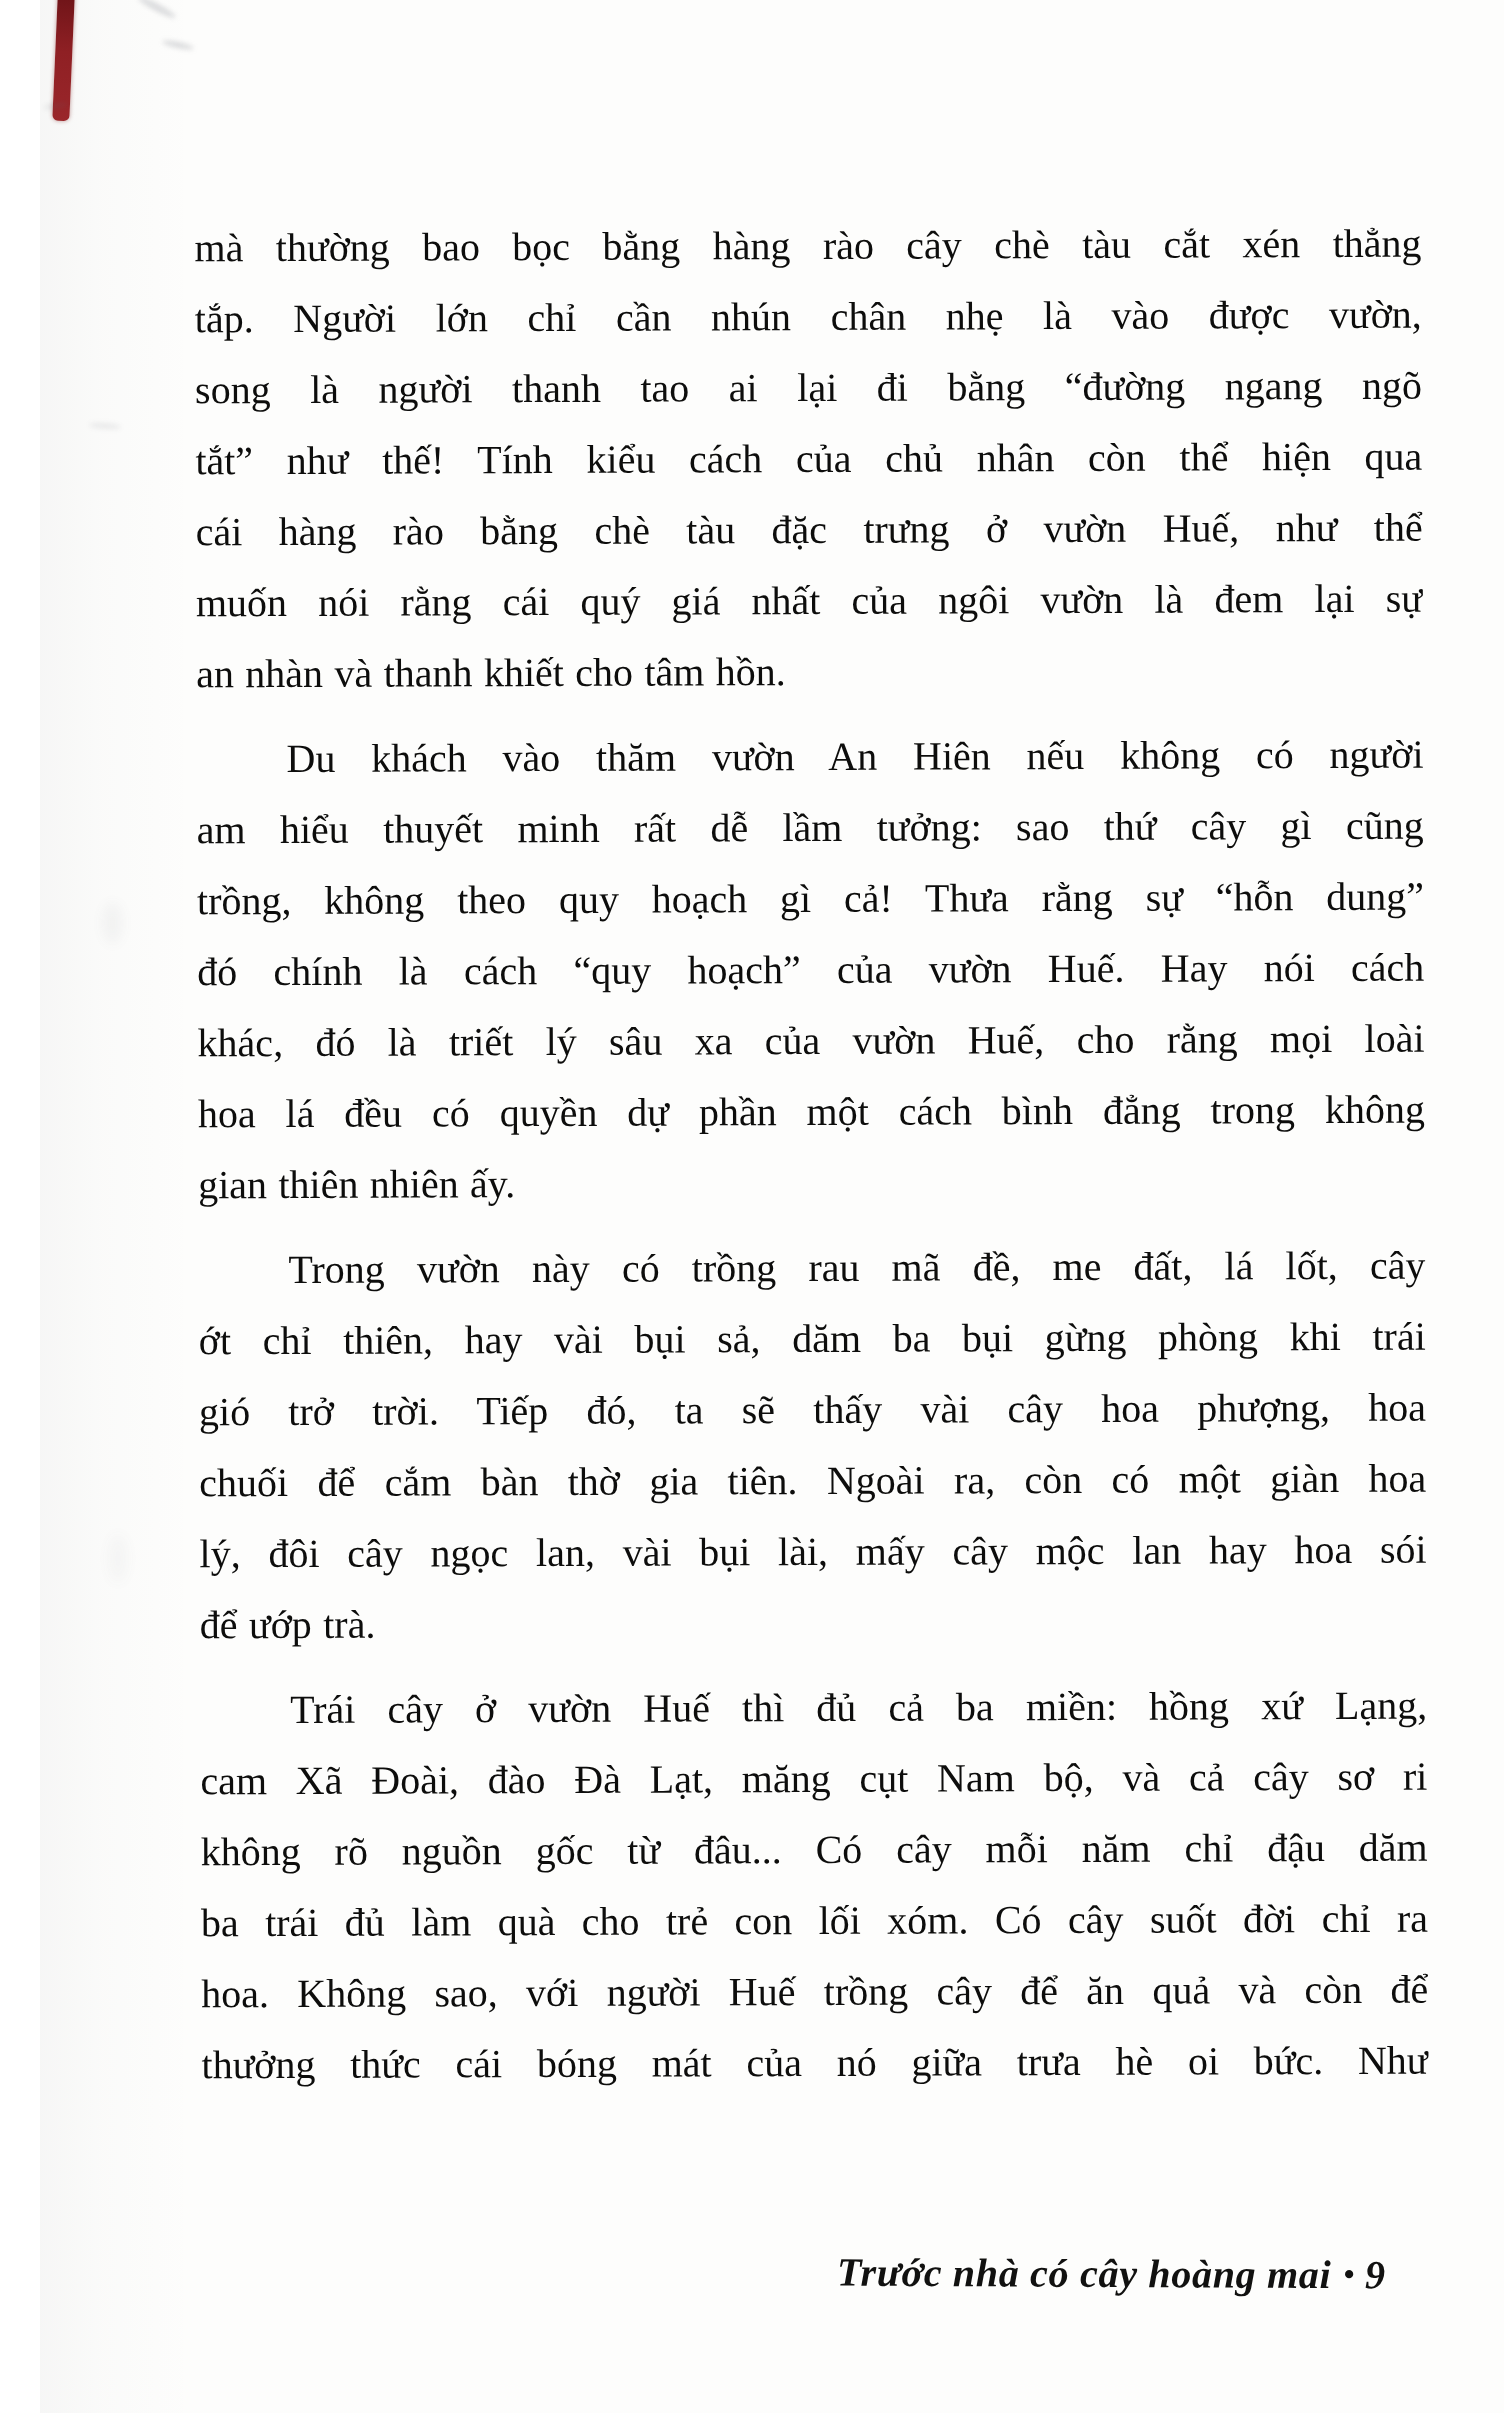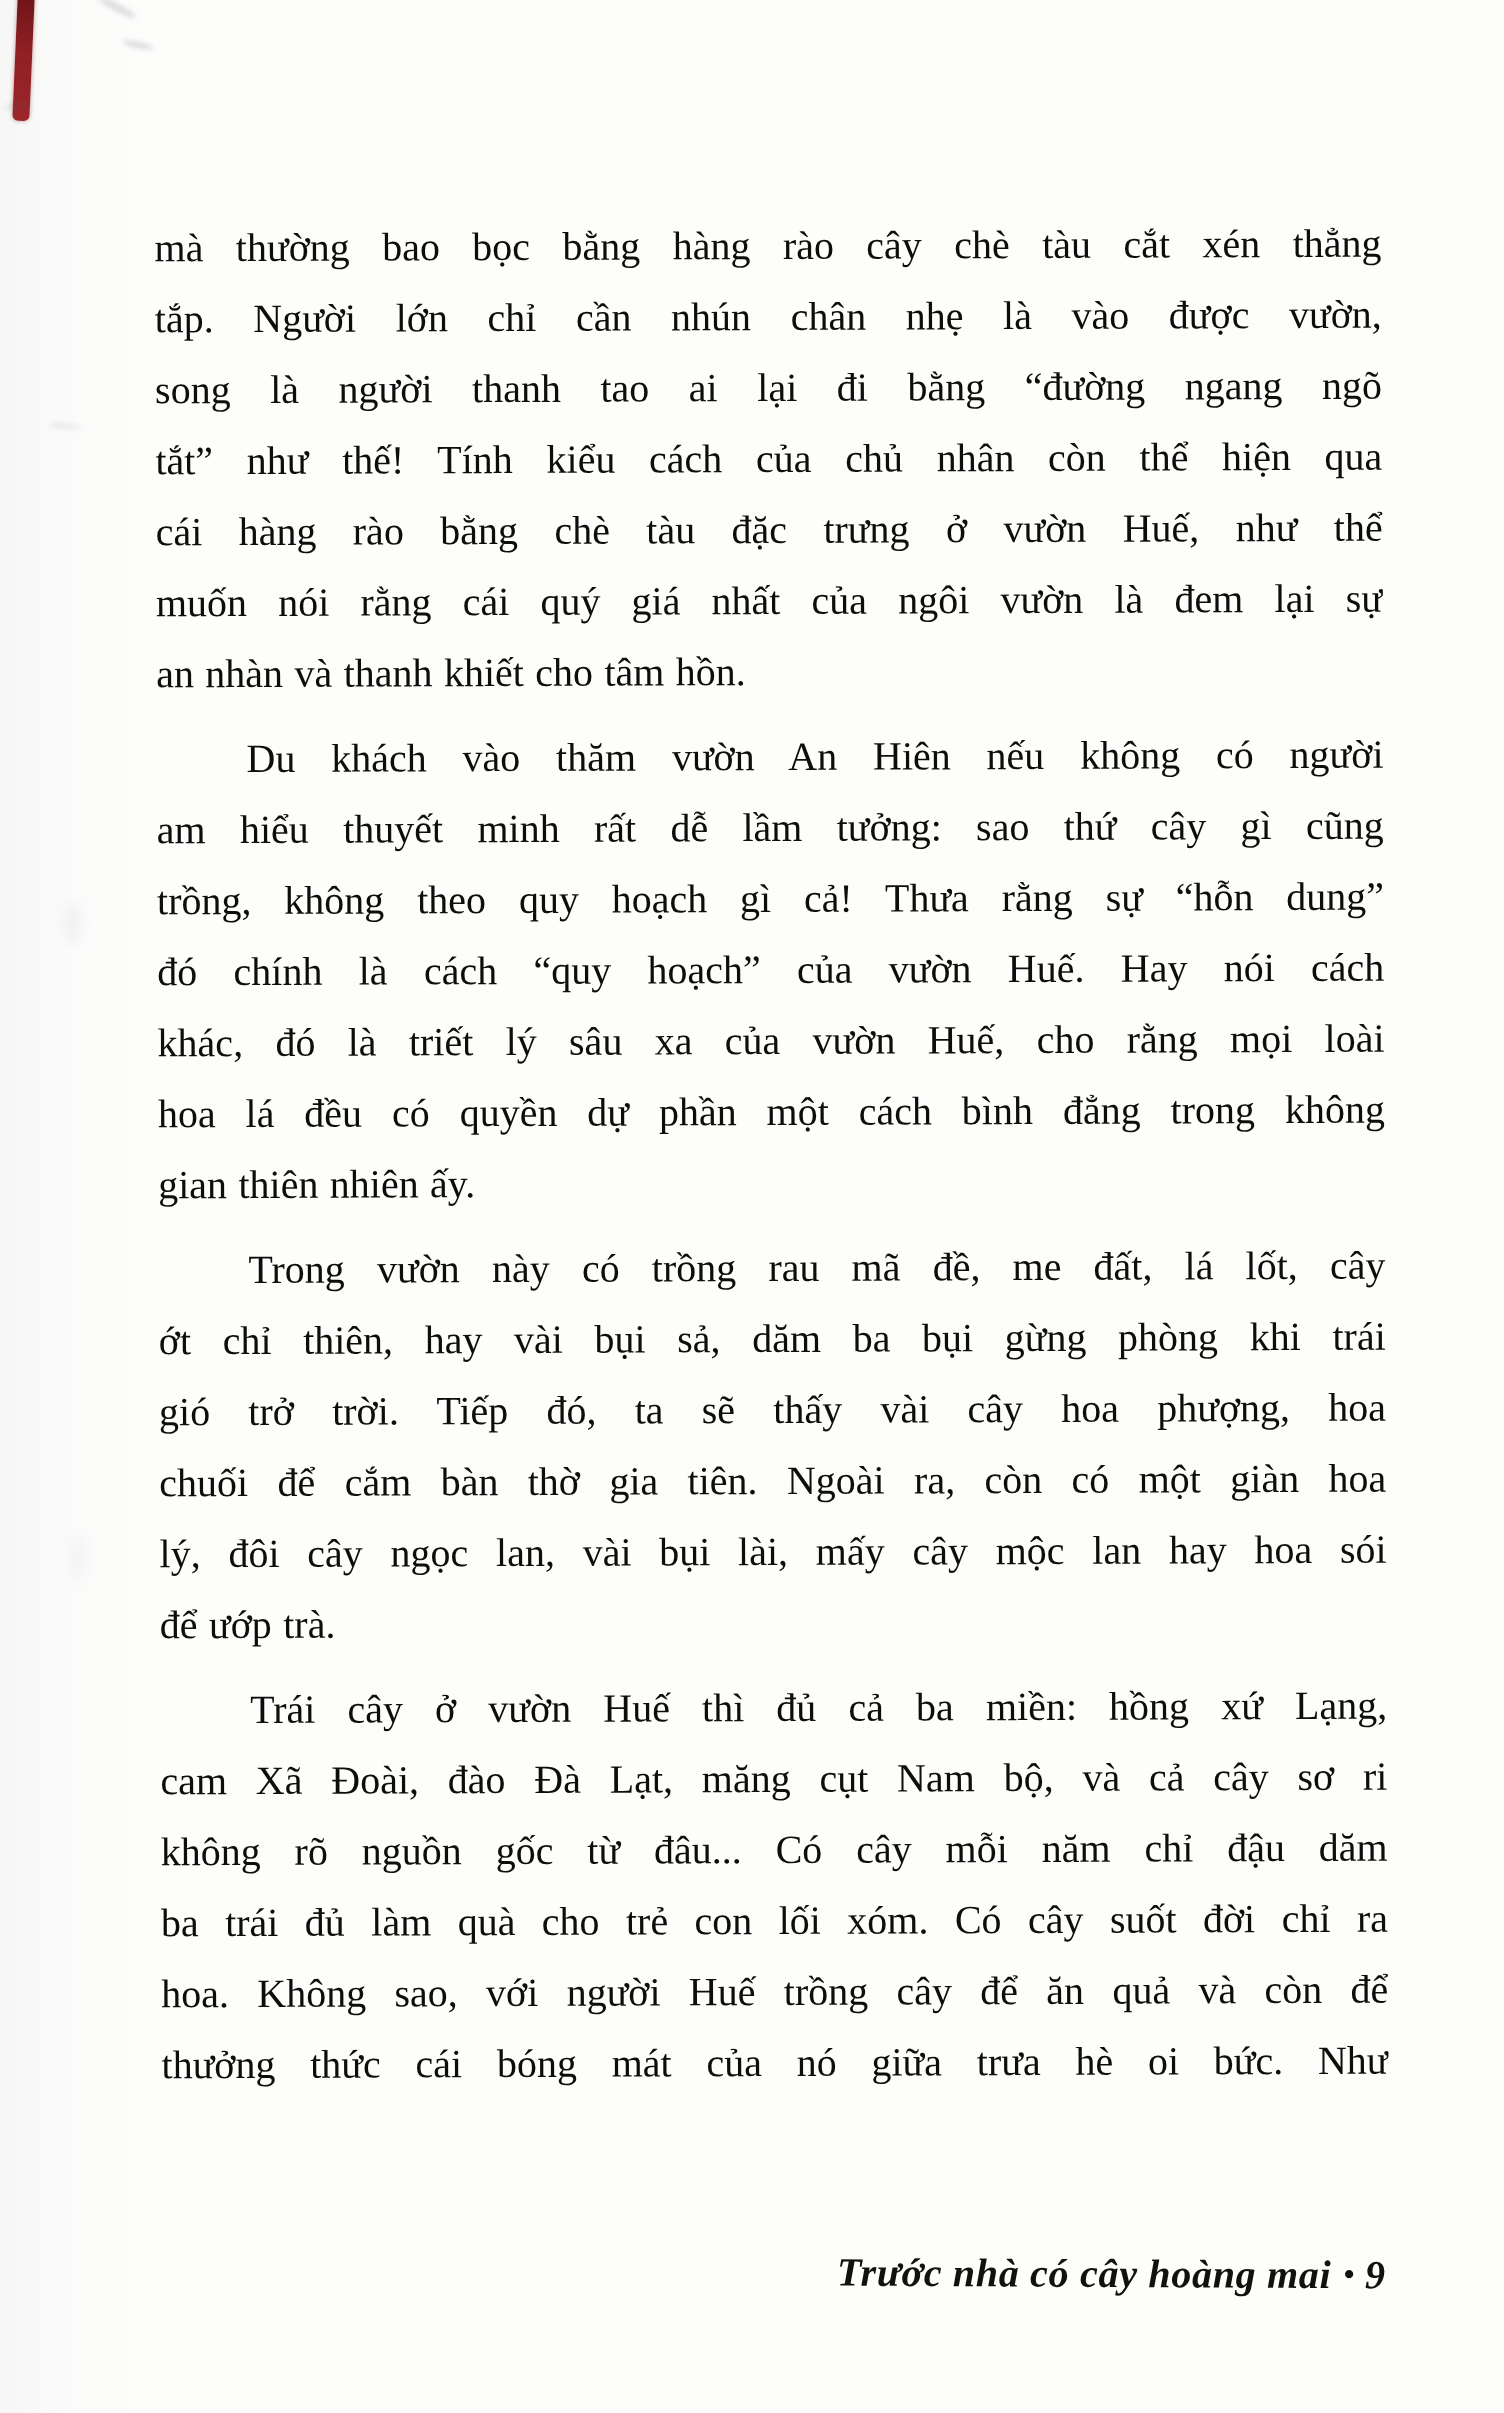--- a/index.html
+++ b/index.html
@@ -8,20 +8,21 @@
     background:#ffffff;
     position:relative;
     overflow:hidden;
     font-family:"Liberation Serif","DejaVu Serif",serif;
   }
   .page{
     position:absolute;inset:0;
     background:
       linear-gradient(90deg, rgba(120,125,130,0.05) 0px, rgba(120,125,130,0.02) 62px, rgba(0,0,0,0) 153px),
       #fdfdfc;
+    margin-left: 40px;
   }
   
   .red-mark{
     position:absolute;
     left:15.3px;top:-4.2px;width:17.4px;height:125px;
     background:linear-gradient(180deg,#6f1418 0%, #8f2024 45%, #9a262a 100%);
     transform:rotate(2.5deg);
     border-radius:0 0 5.6px 5.6px;
     box-shadow:0 0 4.2px rgba(120,30,30,0.45);
   }

